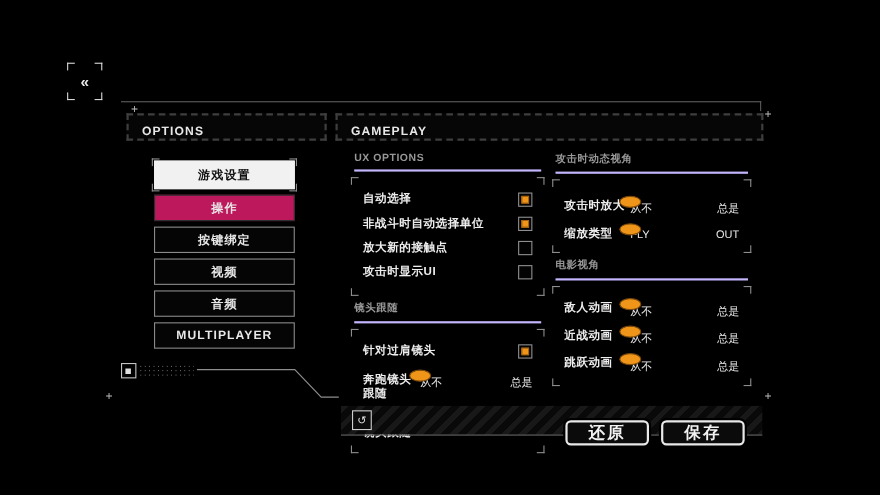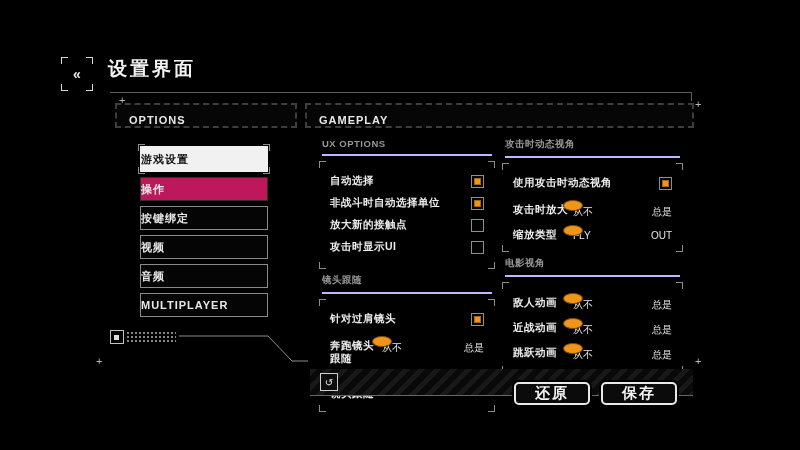--- a/index.html
+++ b/index.html
@@ -23,21 +23,21 @@
   .plus{position:absolute;font-size:11px;color:#b9b9b9;line-height:1;}
   
   .tabbar{position:absolute;top:103px;height:21px;border:2px dashed #3e3e3e;background:#060606;
     display:flex;align-items:flex-end;padding-left:12px;font-size:11px;font-weight:bold;
     letter-spacing:1px;color:#e8e8e8;}
   #tab-options{left:115px;width:166px;}
   #tab-gameplay{left:305px;width:373px;}
   
   .sidebar{position:absolute;left:140px;top:146px;width:128px;}
   .side-btn{position:relative;height:22px;margin-bottom:5px;display:flex;align-items:center;
-    font-size:11px;font-weight:bold;color:#e8e8e8;background:#050505;
+    justify-content:center;font-size:11px;font-weight:bold;color:#e8e8e8;background:#050505;
     border:1px solid #8a8a8a;cursor:pointer;letter-spacing:1px;}
   .side-btn.selected{background:#f1f1f1;color:#121212;border-color:#f1f1f1;height:24px;}
   .side-btn.hover{background:#be185d;border-color:#2e2e2e;}
   
   .marker-box{position:absolute;left:110px;top:330px;width:12px;height:12px;border:1px solid #c3c3c3;
     background:#000;}
   .marker-box b{position:absolute;left:3px;top:4px;width:5px;height:5px;background:#ddd;}
   .dotgrid{position:absolute;left:126px;top:331px;width:50px;height:12px;
     background-image:radial-gradient(#8f8f8f 0.7px,transparent 0.8px);background-size:4px 4px;}
   
@@ -89,21 +89,20 @@
 
   <div class="back-btn">
     <span>«</span>
     <span class="cf bright">
         <i class="tl"></i>
         <i class="tr"></i>
         <i class="bl"></i>
         <i class="br"></i>
       </span>
   </div>
-  <div class="page-title">设置界面</div>
   <div class="title-underline"></div>
   <div class="title-underline-end"></div>
 
   <span class="plus" style="left:119px;top:95px;">+</span>
   <span class="plus" style="left:695px;top:99px;">+</span>
   <span class="plus" style="left:96px;top:356px;">+</span>
   <span class="plus" style="left:695px;top:356px;">+</span>
 
   <div class="tabbar" id="tab-options">
     <span>OPTIONS</span>
@@ -217,24 +216,20 @@
 
     <div class="col col-right">
       <div class="sec-head">攻击时动态视角</div>
       <div class="sec-box">
         <span class="cf">
             <i class="tl"></i>
             <i class="tr"></i>
             <i class="bl"></i>
             <i class="br"></i>
           </span>
-        <div class="row">
-          <span class="row-label">使用攻击时动态视角</span>
-          <span class="checkbox checked"></span>
-        </div>
         <div class="srow">
           <span class="slabel">攻击时放大</span>
           <span class="sbody">
             <span class="strack">
               <span class="shandle" style="left: 50%;"></span>
             </span>
             <span class="sminmax">
               <span>从不</span>
               <span>总是</span>
             </span>

